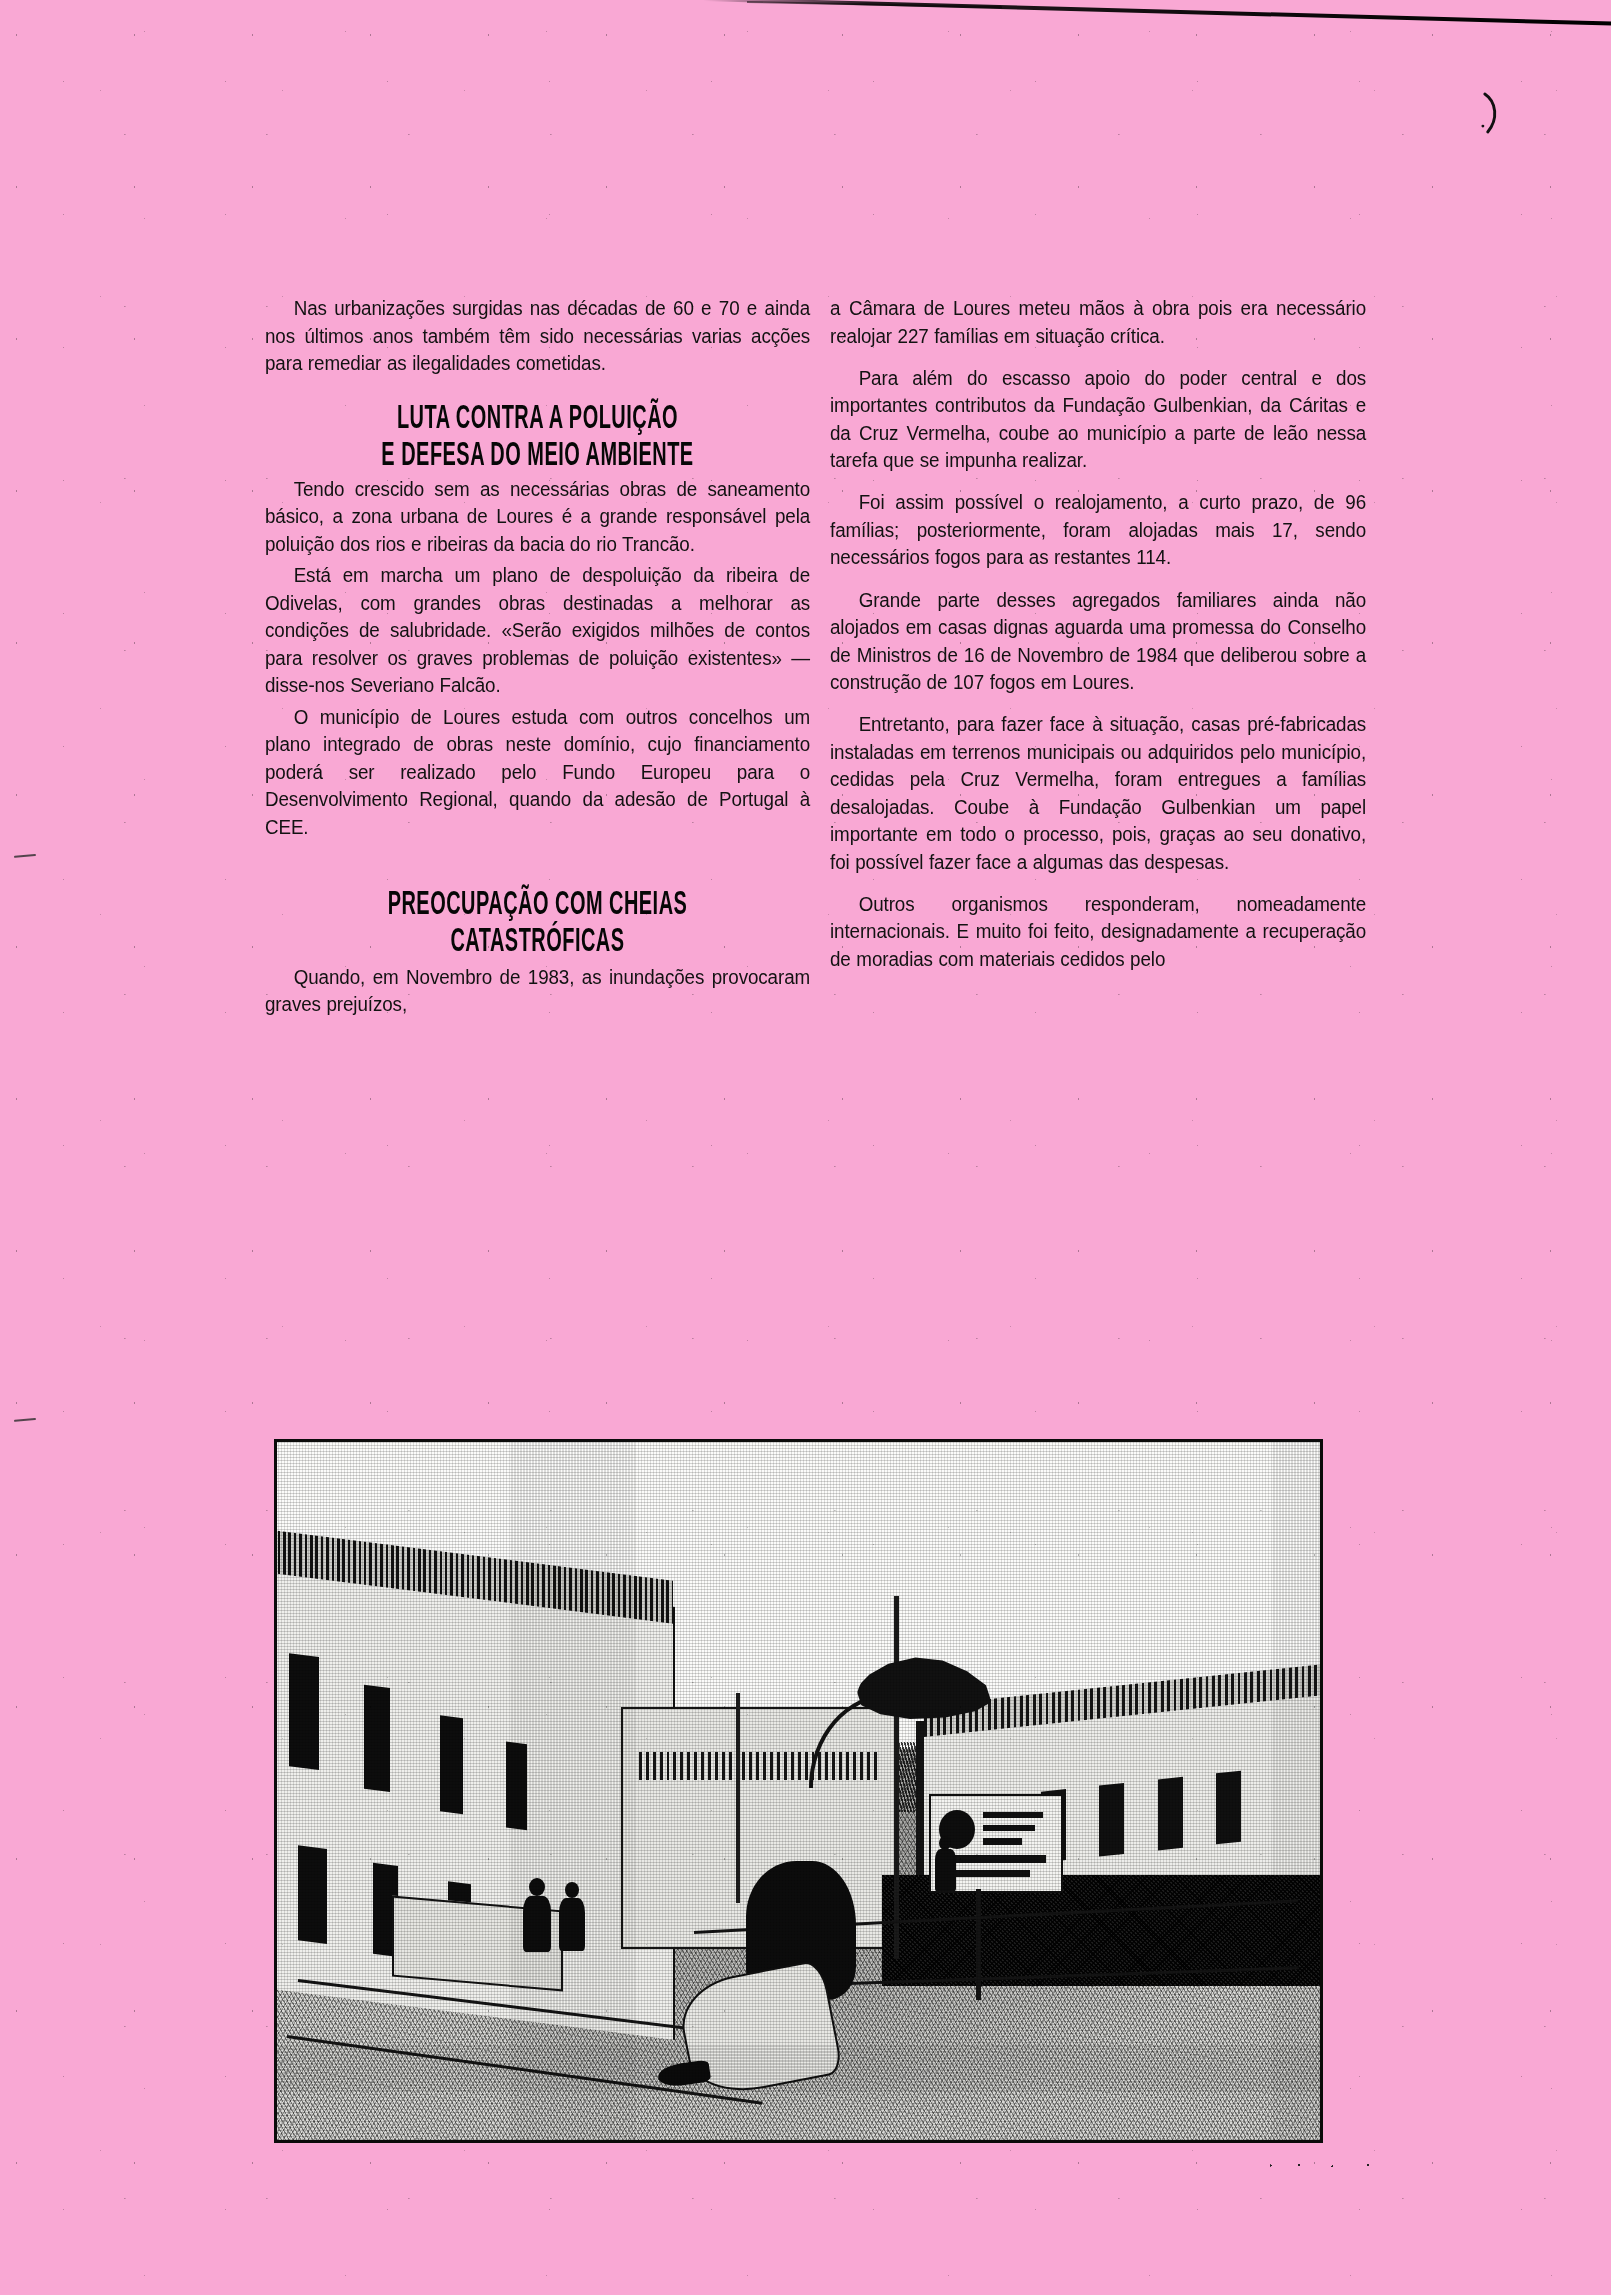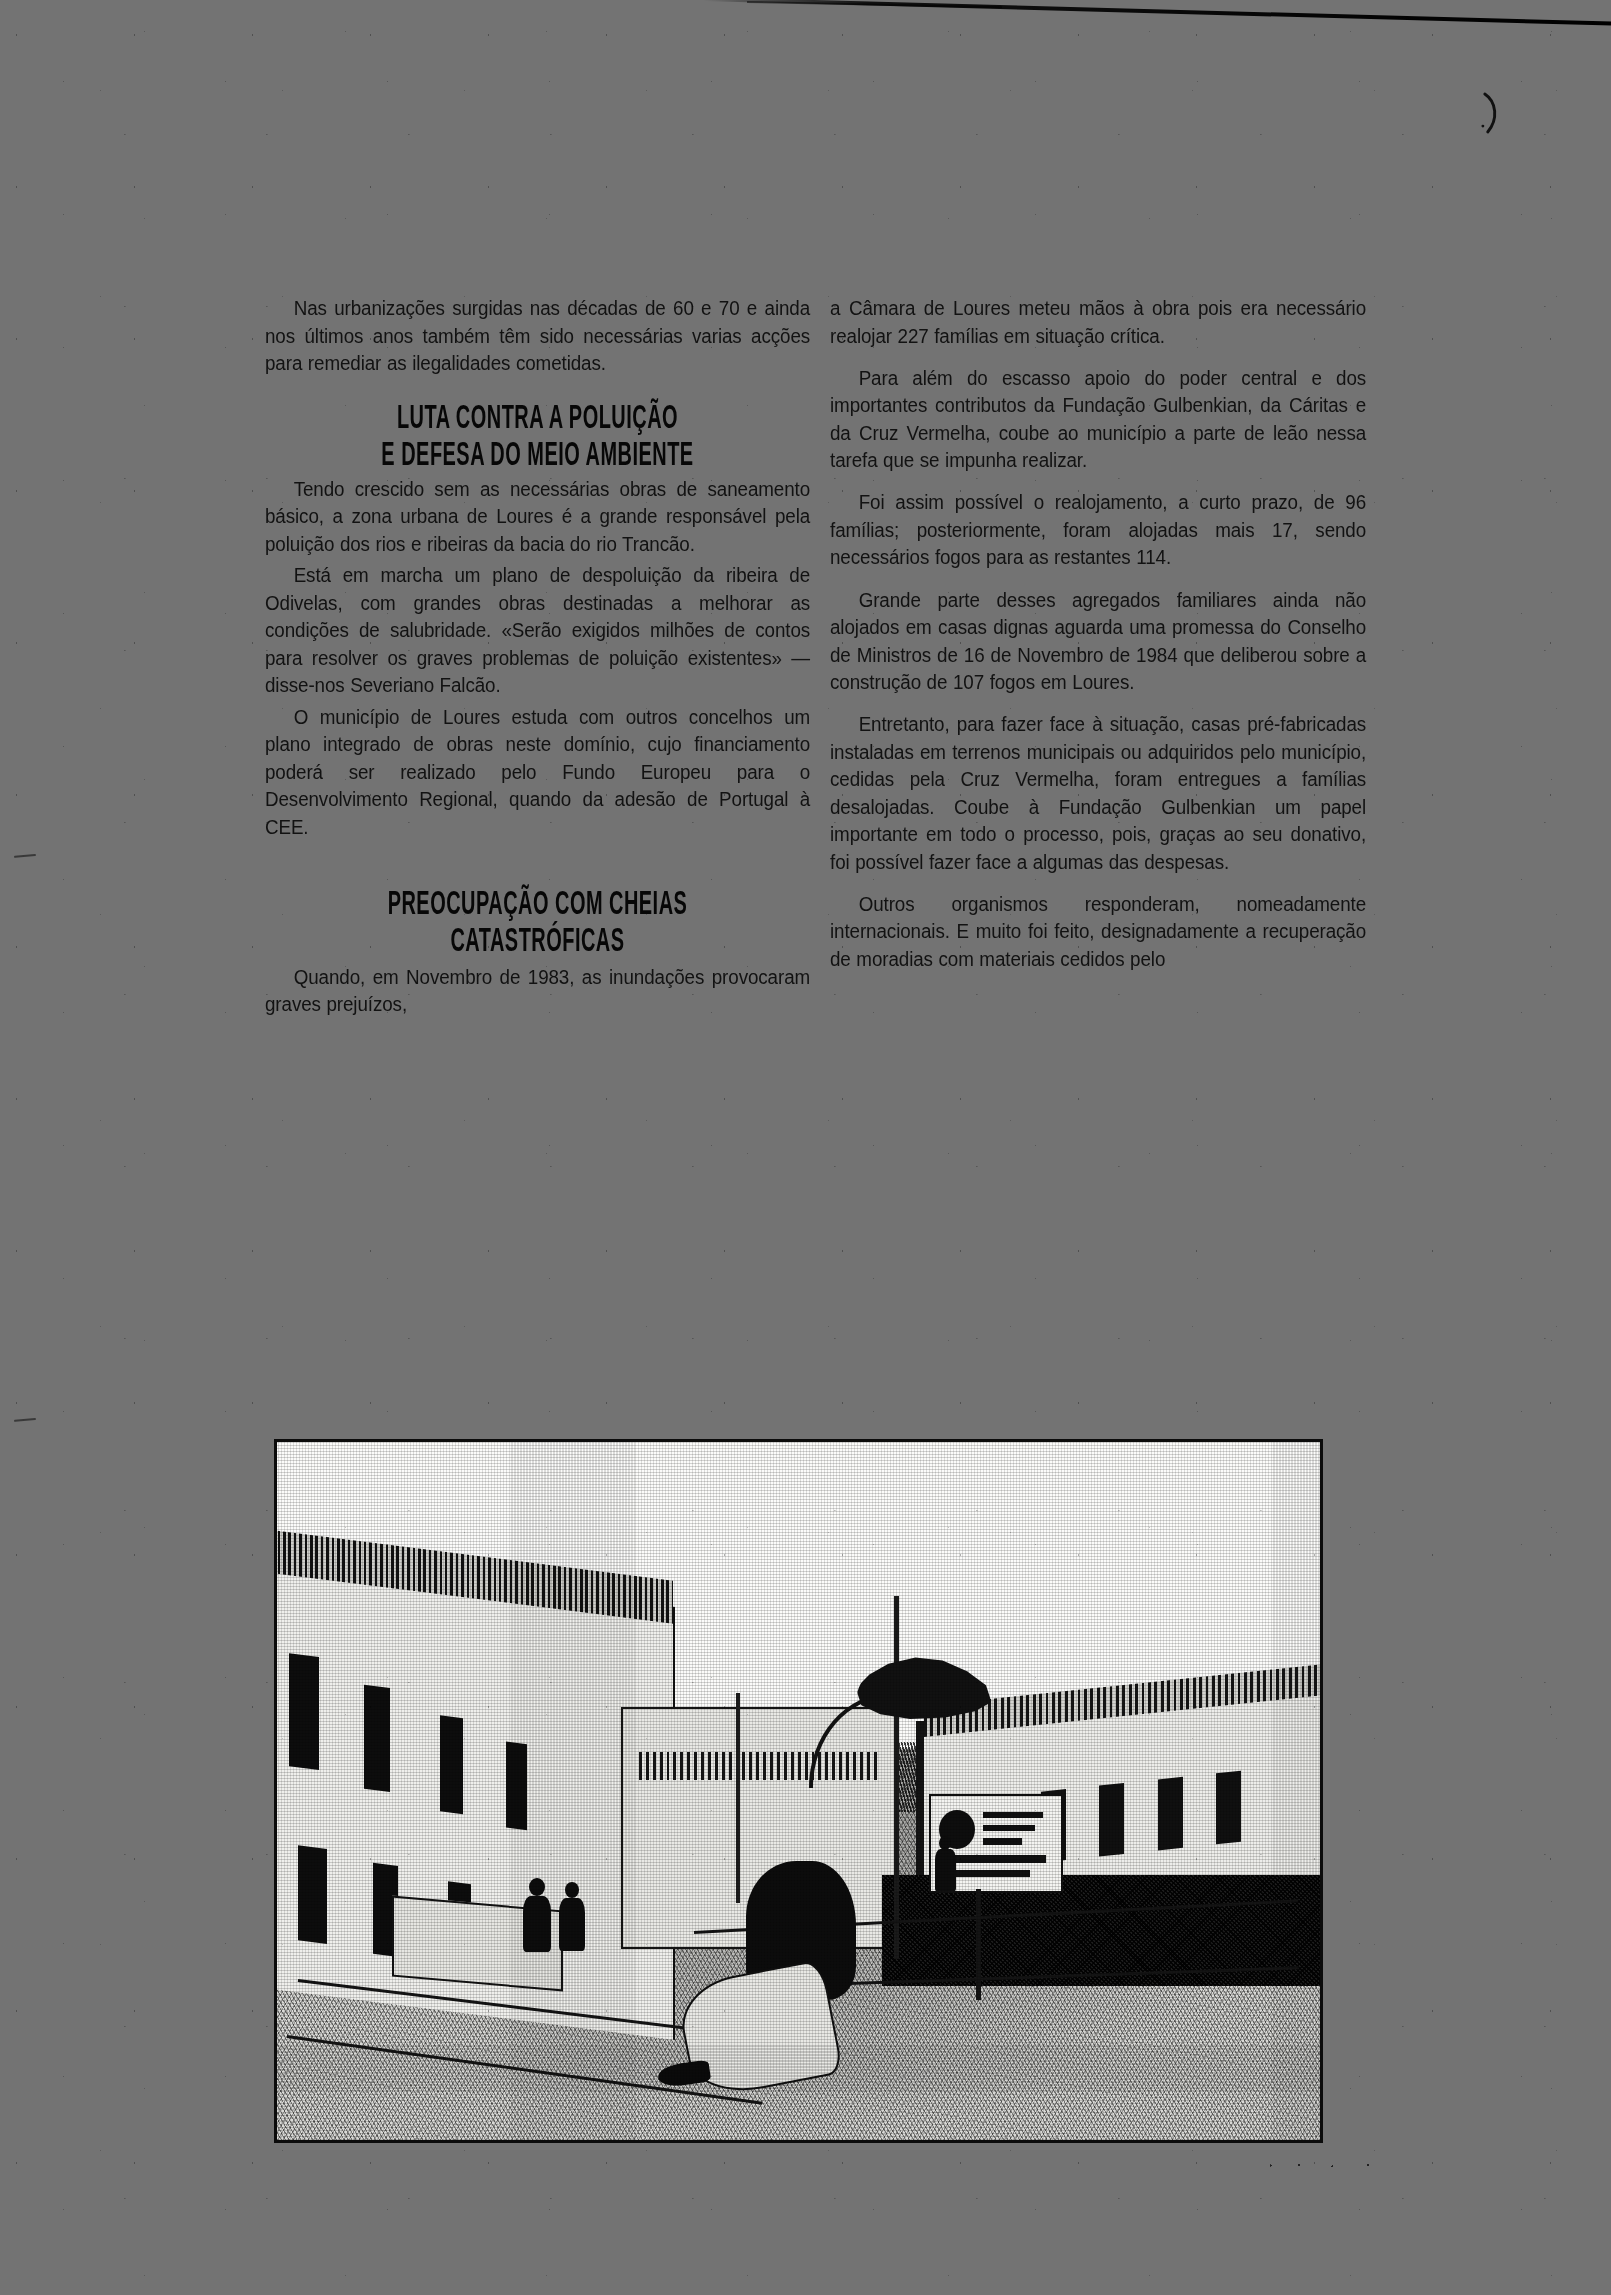--- a/index.html
+++ b/index.html
@@ -15,21 +15,21 @@
     font-family: "Liberation Sans", sans-serif;
     color: #0a0a0a;
     overflow: hidden;
     -webkit-font-smoothing: none;
   }
 
   
   .page {
     position: absolute;
     inset: 0;
-    background: #737373;
+    background: #f9a8d4;
   }
 
   
   .speckle {
     position: absolute;
     inset: 0;
     pointer-events: none;
     opacity: .55;
     background-image:
       radial-gradient(circle at 14% 23%, rgba(0,0,0,.55) 0 0.6px, transparent 0.7px),

